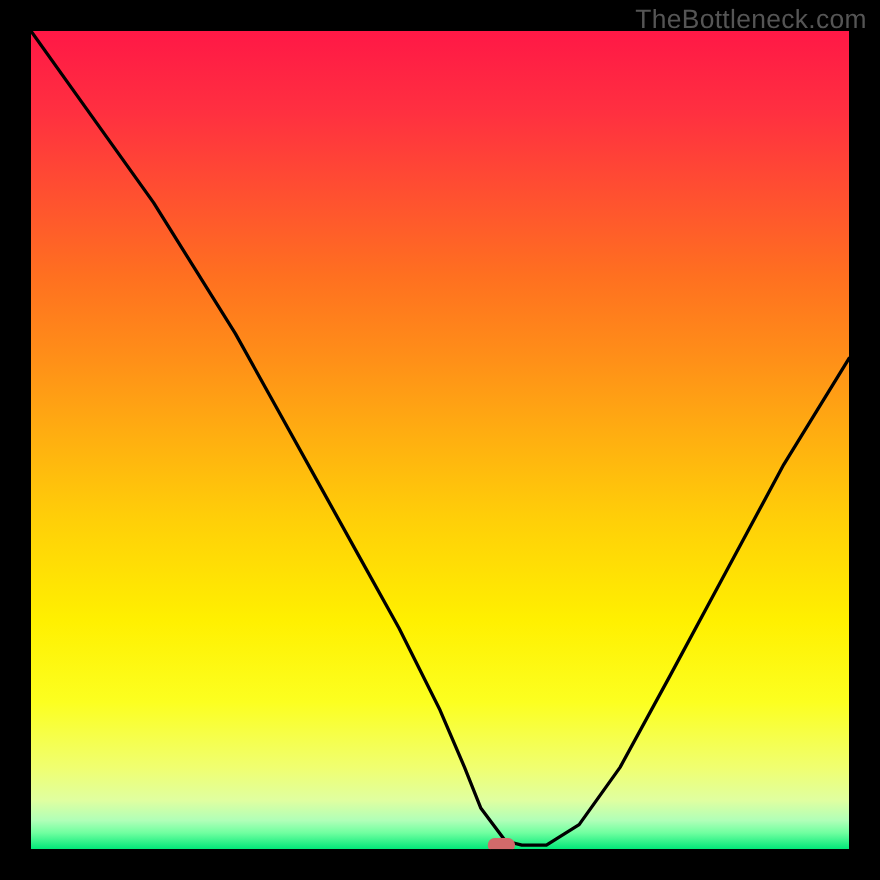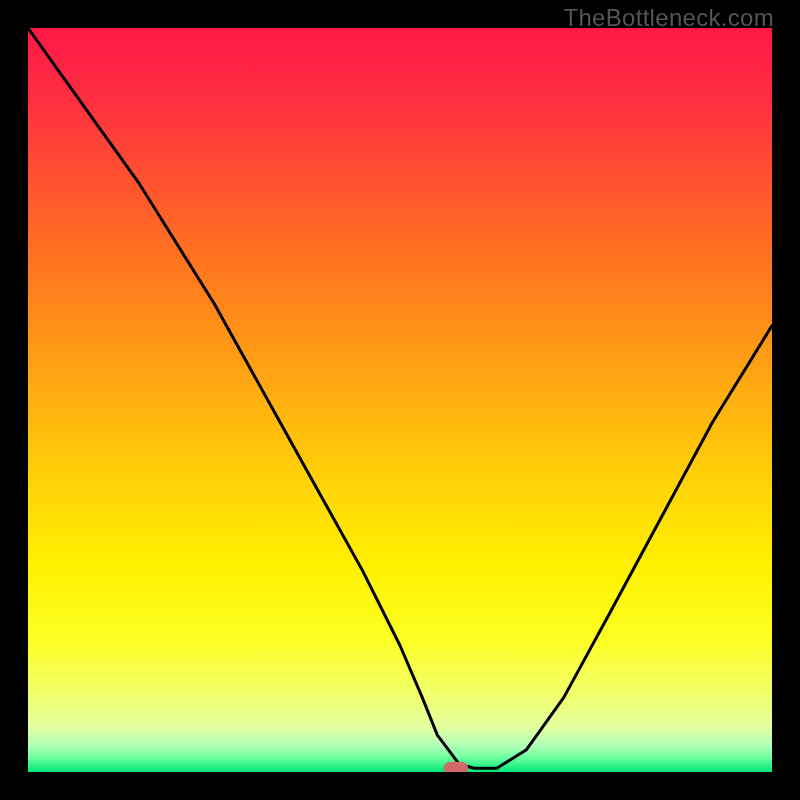--- a/index.html
+++ b/index.html
@@ -21,21 +21,21 @@
     position: absolute;
     left: 28px;
     top: 28px;
     width: 744px;
     height: 744px;
     overflow: hidden;
   }
   .watermark {
     position: absolute;
     top: 4px;
-    right: 26px;
+    right: 12px;
     color: #555;
     font-size: 24px;
     font-weight: 500;
     letter-spacing: 0.3px;
     pointer-events: none;
   }
 </style>
 </head>
 <body>
 

